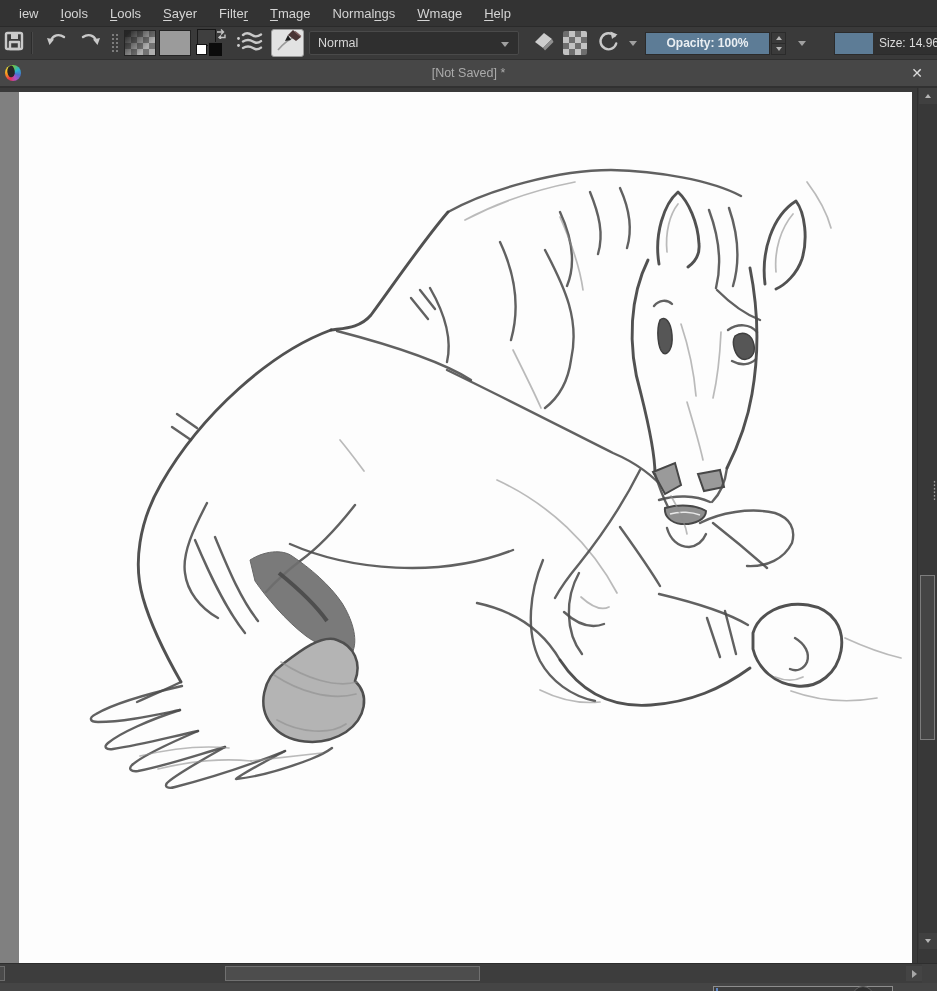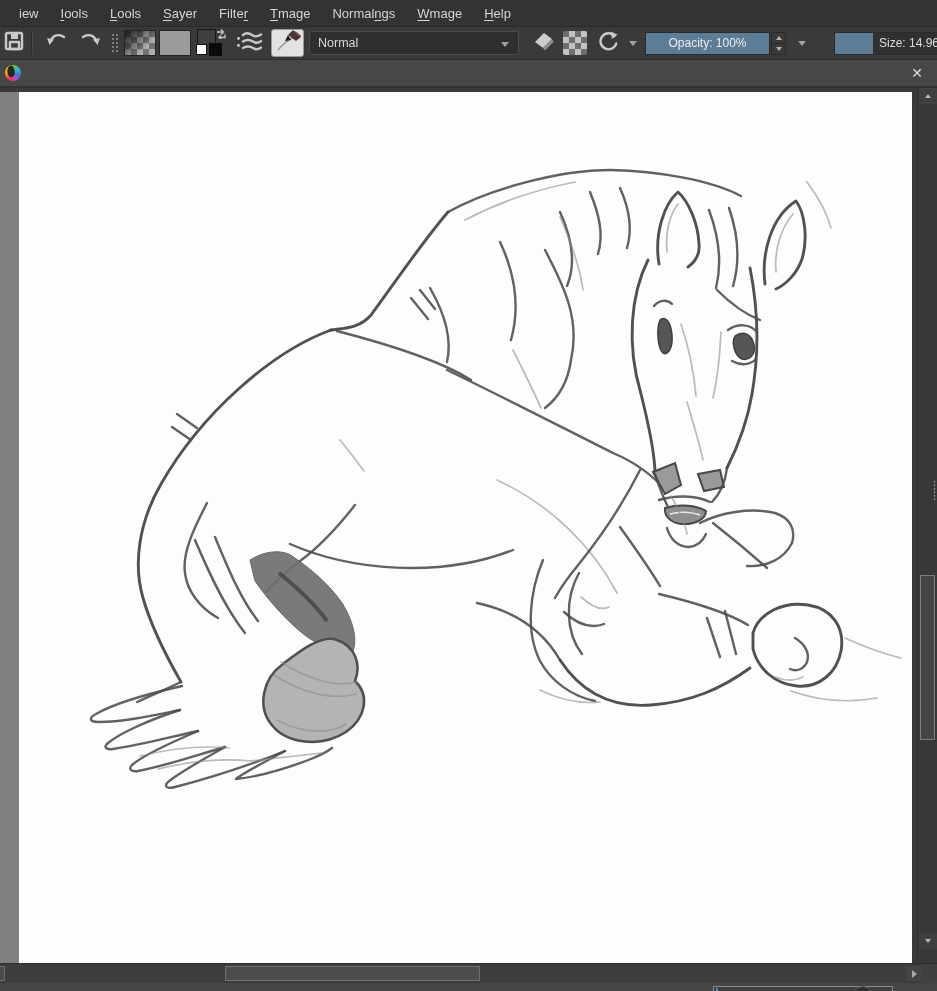--- a/index.html
+++ b/index.html
@@ -45,21 +45,21 @@
     border-radius:2px;display:flex;align-items:center;color:#d6d6d6;font-size:12.5px;
     padding-left:8px;box-sizing:border-box;position:relative;flex:0 0 auto;}
   .combo .arr{position:absolute;right:9px;top:10px;}
   .tri-down{width:0;height:0;border-left:4px solid transparent;border-right:4px solid transparent;border-top:5px solid #a0a0a0;}
   .tri-up-s{width:0;height:0;border-left:3px solid transparent;border-right:3px solid transparent;border-bottom:4px solid #b5b5b5;}
   .tri-down-s{width:0;height:0;border-left:3px solid transparent;border-right:3px solid transparent;border-top:4px solid #b5b5b5;}
   .checker-btn{width:24px;height:24px;margin-left:7px;flex:0 0 auto;
     background:repeating-conic-gradient(#c2c2c2 0% 25%, #6e6e6e 0% 50%);background-size:12px 12px;border-radius:2px;}
   .slider{height:23px;border:1px solid #2b2b2b;box-sizing:border-box;position:relative;
     font-size:12px;color:#e9eef2;display:flex;align-items:center;justify-content:center;flex:0 0 auto;}
-  .opacity-slider{width:125px;margin-left:8px;background:#5d7c96;}
+  .opacity-slider{width:125px;margin-left:8px;background:#5d7c96;font-weight:bold;}
   .size-slider{width:115px;margin-left:28px;background:#303030;justify-content:flex-start;color:#dcdcdc;overflow:hidden;border-right:none;}
   .size-fill{position:absolute;left:0;top:0;bottom:0;width:38px;background:#5d7c96;}
   .size-text{position:relative;margin-left:44px;white-space:nowrap;}
   .spinner{width:15px;height:23px;margin-left:1px;border:1px solid #2b2b2b;box-sizing:border-box;background:#3a3a3a;
     display:flex;flex-direction:column;flex:0 0 auto;}
   .spin-half{flex:1;display:flex;align-items:center;justify-content:center;}
   .spin-half + .spin-half{border-top:1px solid #2b2b2b;}
   .lone-arrow{margin-left:12px;flex:0 0 auto;}
   
   .doc-titlebar{height:28px;background:#474747;border-bottom:2px solid #313131;position:relative;
@@ -211,20 +211,21 @@
   </div>
   <span class="lone-arrow tri-down"></span>
   <div class="slider size-slider">
     <div class="size-fill"></div>
     <span class="size-text">Size: 14.96 px</span>
   </div>
 </div>
 
 <div class="doc-titlebar">
   <div class="krita-logo"></div>
+  <div class="doc-title">[Not Saved] *</div>
   <div class="doc-close">✕</div>
 </div>
 
 <div class="canvas-area">
   <div class="gutter"></div>
   <div class="paper" aria-label="Grayscale digital pencil sketch of a heavy horse lying down, hindquarters toward the viewer, head turned back to face forward with both ears pricked; one folded hind hoof is shaded solid gray; loose sweeping tail and feathering strokes at lower left.">
     <svg viewBox="0 0 893 871" width="893" height="871">
 
       <path class="s" d="M429,120 C470,97 540,78 592,78 C638,79 692,88 722,104"></path>
       <path class="sl" d="M446,128 C480,110 520,97 556,90"></path>

